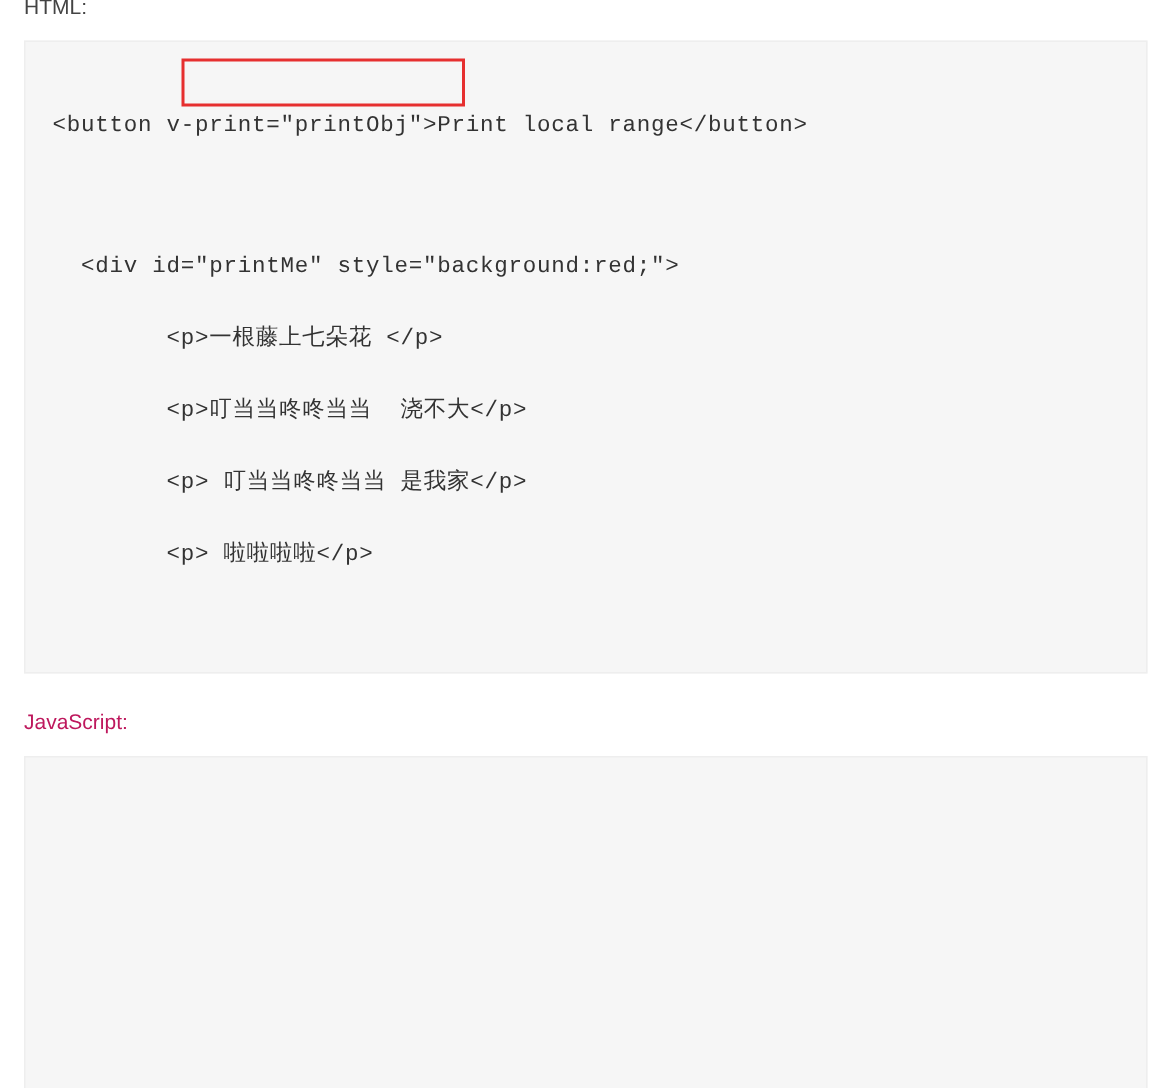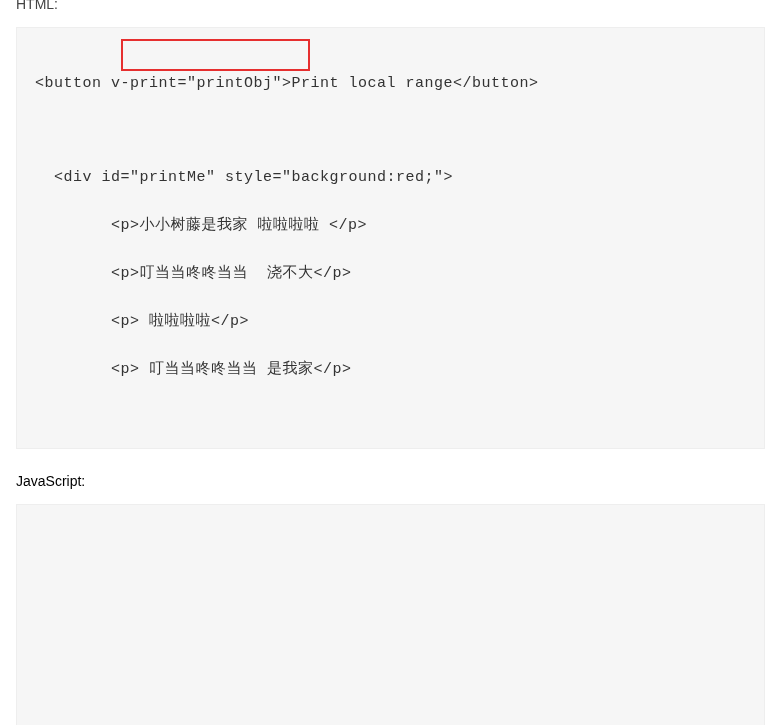--- a/index.html
+++ b/index.html
@@ -5,21 +5,21 @@
   body {
     margin: 0;
     padding: 0 16px;
     font-family: -apple-system, BlinkMacSystemFont, "Segoe UI", Arial, sans-serif;
     color: #333;
     font-size: 14px;
     line-height: 1.5;
     background: #fff;
   }
   .section-label {
-    color: #000000;
+    color: #be185d;
     margin: 8px 0 12px 0;
   }
   .code-block {
     background: #f6f6f6;
     border: 1px solid #eee;
     padding: 20px 18px;
     font-family: Consolas, "Courier New", monospace;
     font-size: 15px;
     color: #333;
     position: relative;
@@ -44,24 +44,24 @@
 </style>
 </head>
 <body>
 
 <div class="clip-top section-label">HTML:</div>
 
 <div class="code-block">
 <div class="code-line">&lt;button v-print="printObj"&gt;Print local range&lt;/button&gt;</div>
 <div class="code-line"></div>
 <div class="code-line">  &lt;div id="printMe" style="background:red;"&gt;</div>
-<div class="code-line">        &lt;p&gt;小小树藤是我家 啦啦啦啦 &lt;/p&gt;</div>
+<div class="code-line">        &lt;p&gt;一根藤上七朵花 &lt;/p&gt;</div>
 <div class="code-line">        &lt;p&gt;叮当当咚咚当当  浇不大&lt;/p&gt;</div>
+<div class="code-line">        &lt;p&gt; 叮当当咚咚当当 是我家&lt;/p&gt;</div>
 <div class="code-line">        &lt;p&gt; 啦啦啦啦&lt;/p&gt;</div>
-<div class="code-line">        &lt;p&gt; 叮当当咚咚当当 是我家&lt;/p&gt;</div>
 <div class="red-box-1"></div>
 </div>
 
 <div class="section-label">JavaScript:</div>
 
 <div class="code-block">
 
 
 
 

